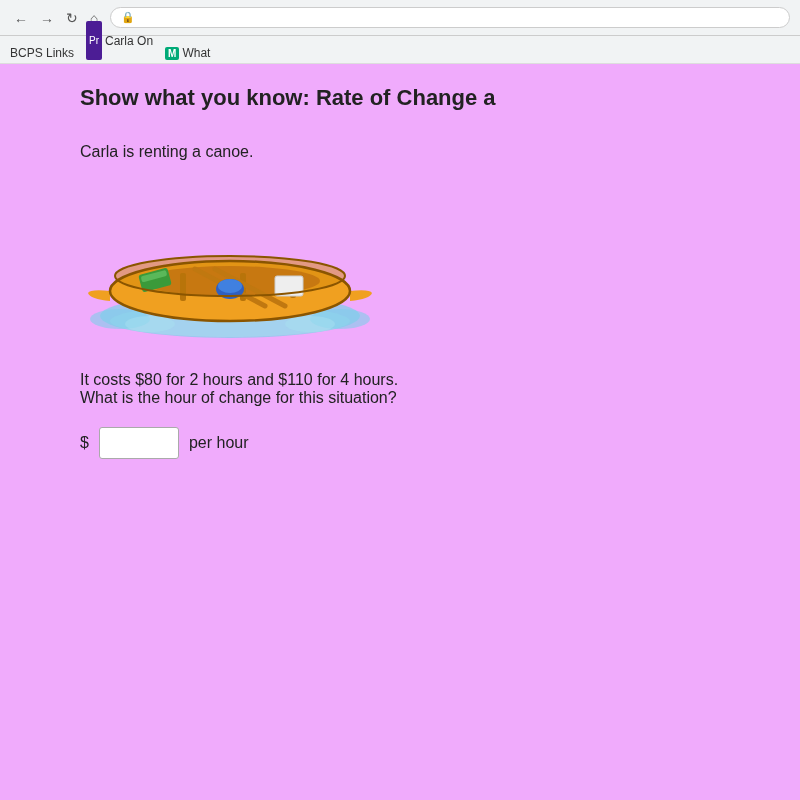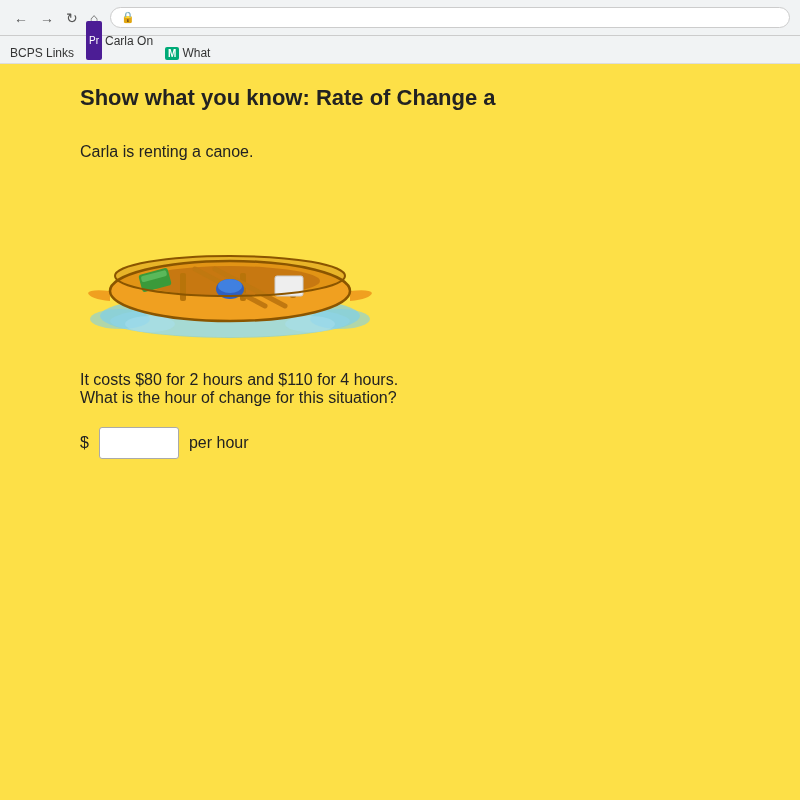--- a/index.html
+++ b/index.html
@@ -90,21 +90,21 @@
       background: #0a7;
       color: #fff;
       font-size: 10px;
       font-weight: bold;
       padding: 1px 3px;
       border-radius: 2px;
     }
 
     
     .page-content {
-      background: #fde047;
+      background: #f0abfc;
       padding: 20px 80px 30px 80px;
       height: calc(800px - 64px);
       overflow-y: auto;
     }
 
     .page-title {
       font-size: 22px;
       font-weight: bold;
       color: #222;
       margin-bottom: 30px;

